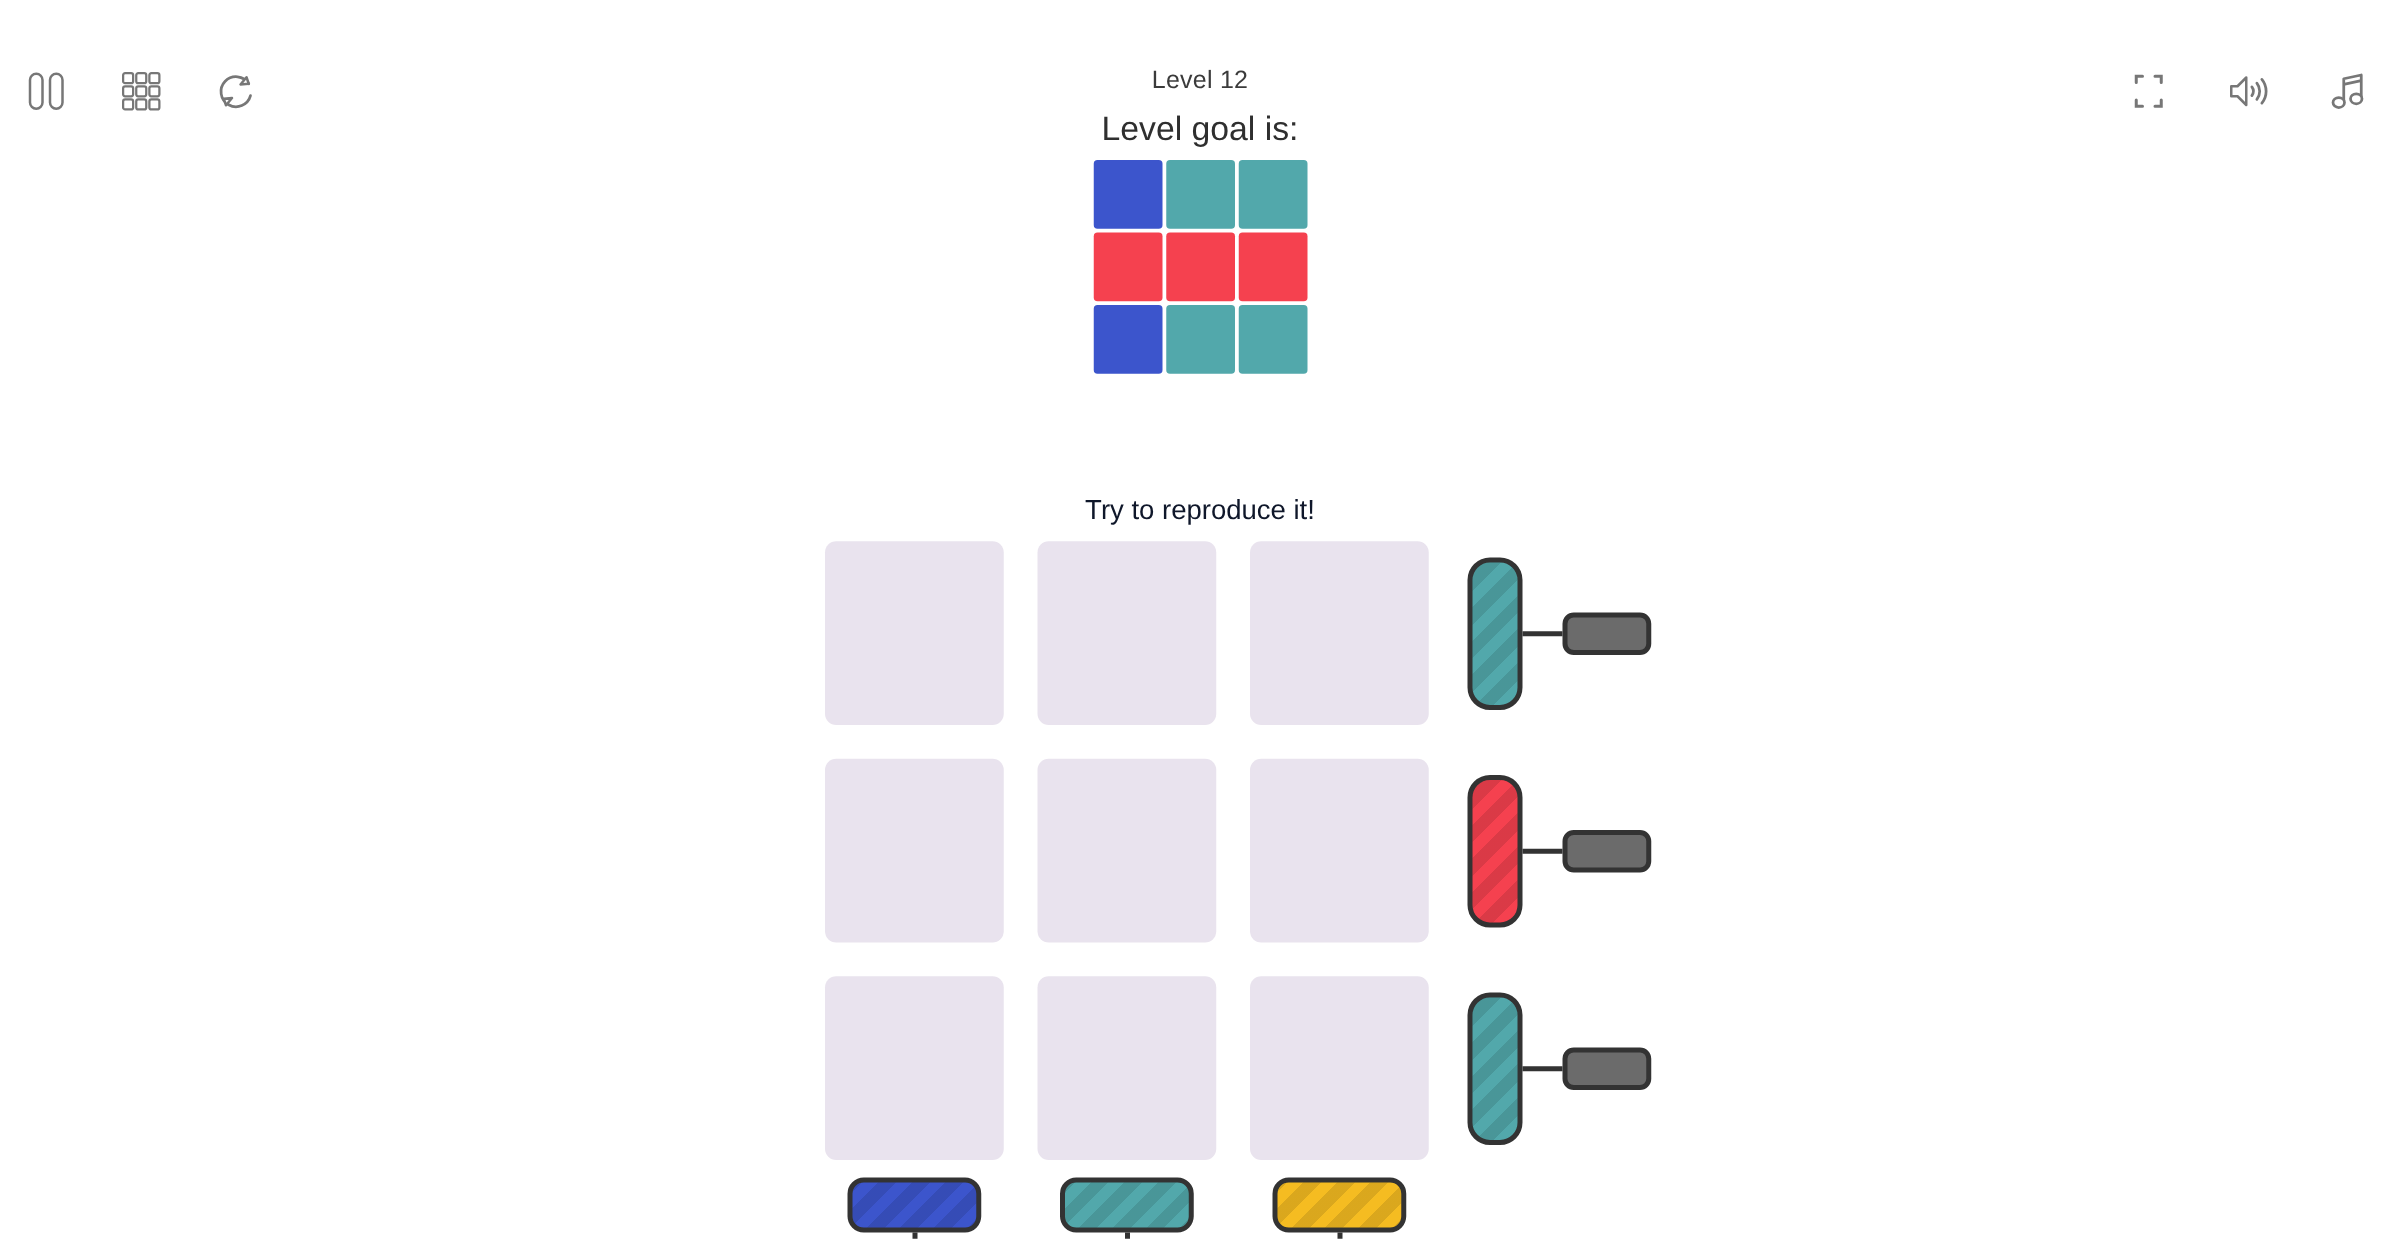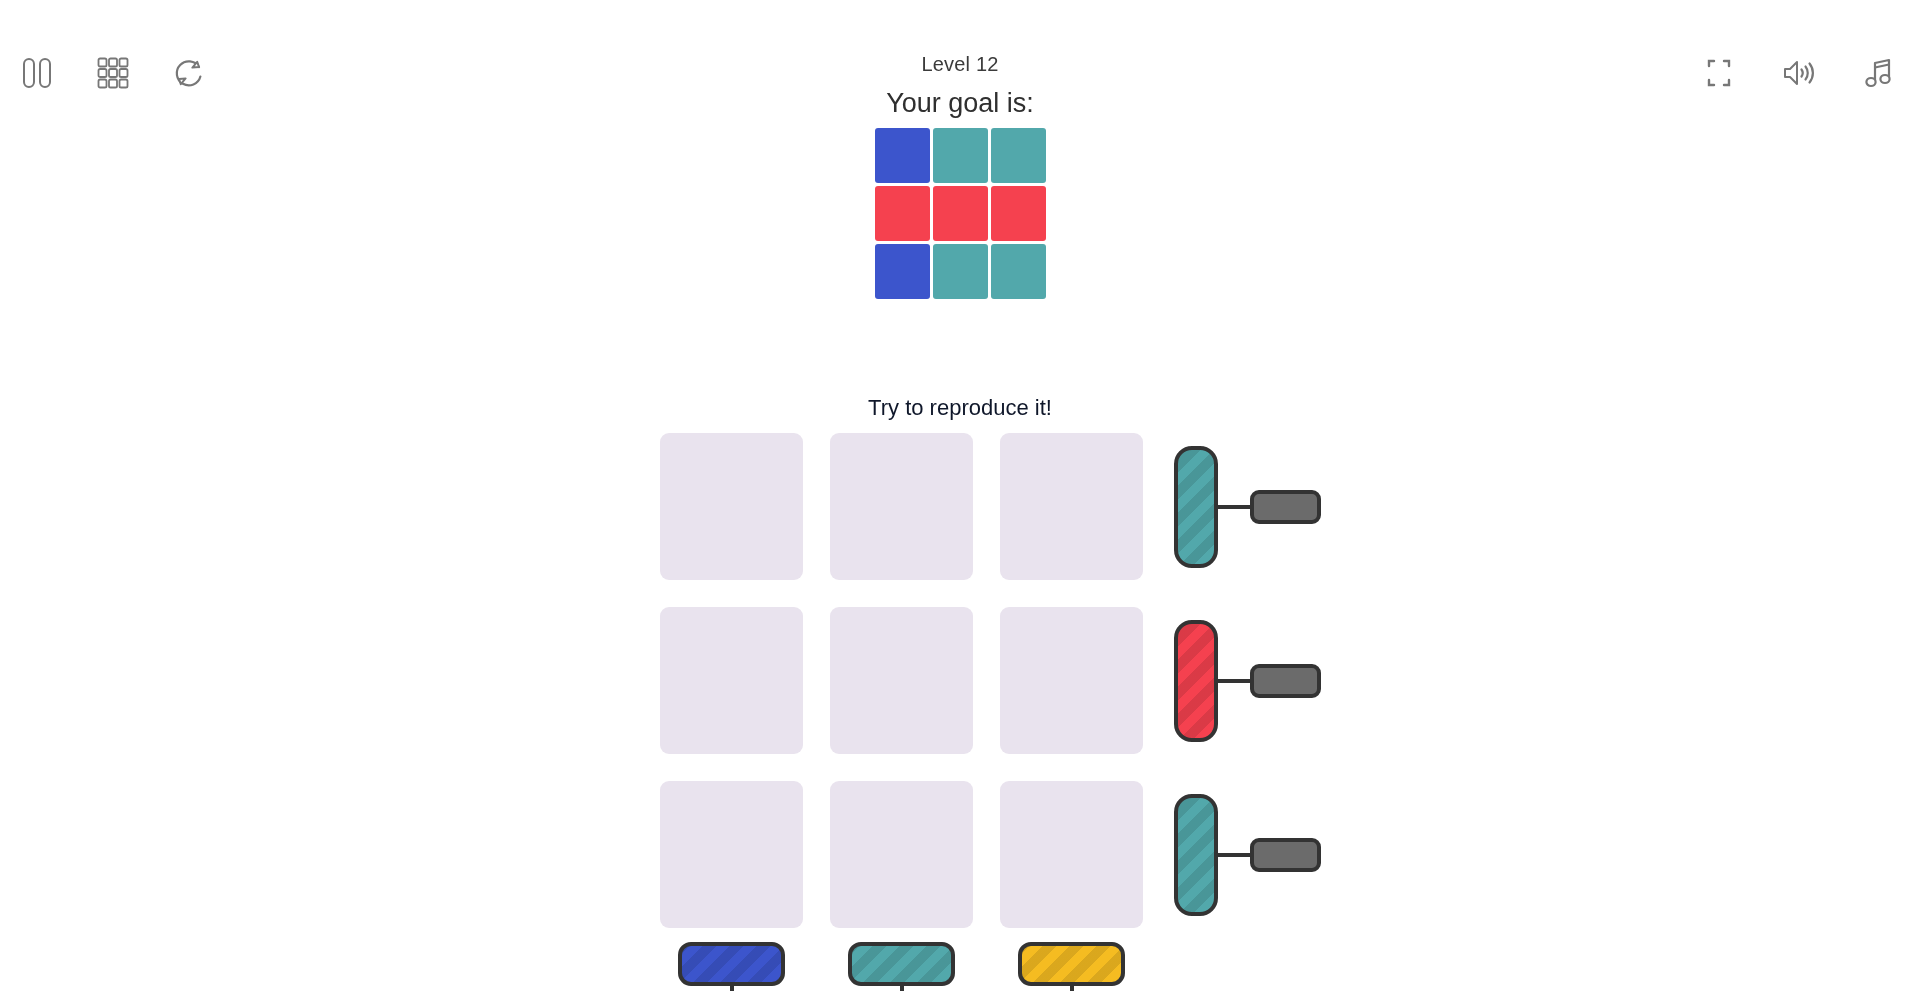--- a/index.html
+++ b/index.html
@@ -278,21 +278,21 @@
           <path d="M11 11.5 L25 8.5" fill="none" stroke="#777777" stroke-width="2.2"></path>
           <ellipse cx="7" cy="26" rx="4.6" ry="4" fill="#ffffff" stroke="#777777" stroke-width="2.2"></ellipse>
           <ellipse cx="21" cy="23" rx="4.6" ry="4" fill="#ffffff" stroke="#777777" stroke-width="2.2"></ellipse>
         </svg>
       </span>
     </div>
 
   </div>
 
   <div class="goal-wrap">
-    <div class="goal-label">Your goal is:</div>
+    <div class="goal-label">Level goal is:</div>
     <div class="goal-grid" id="goal-grid">
         <div class="goal-cell" style="background: rgb(60, 85, 204);"></div>
         <div class="goal-cell" style="background: rgb(82, 168, 171);"></div>
         <div class="goal-cell" style="background: rgb(82, 168, 171);"></div>
         <div class="goal-cell" style="background: rgb(245, 65, 79);"></div>
         <div class="goal-cell" style="background: rgb(245, 65, 79);"></div>
         <div class="goal-cell" style="background: rgb(245, 65, 79);"></div>
         <div class="goal-cell" style="background: rgb(60, 85, 204);"></div>
         <div class="goal-cell" style="background: rgb(82, 168, 171);"></div>
         <div class="goal-cell" style="background: rgb(82, 168, 171);"></div>

